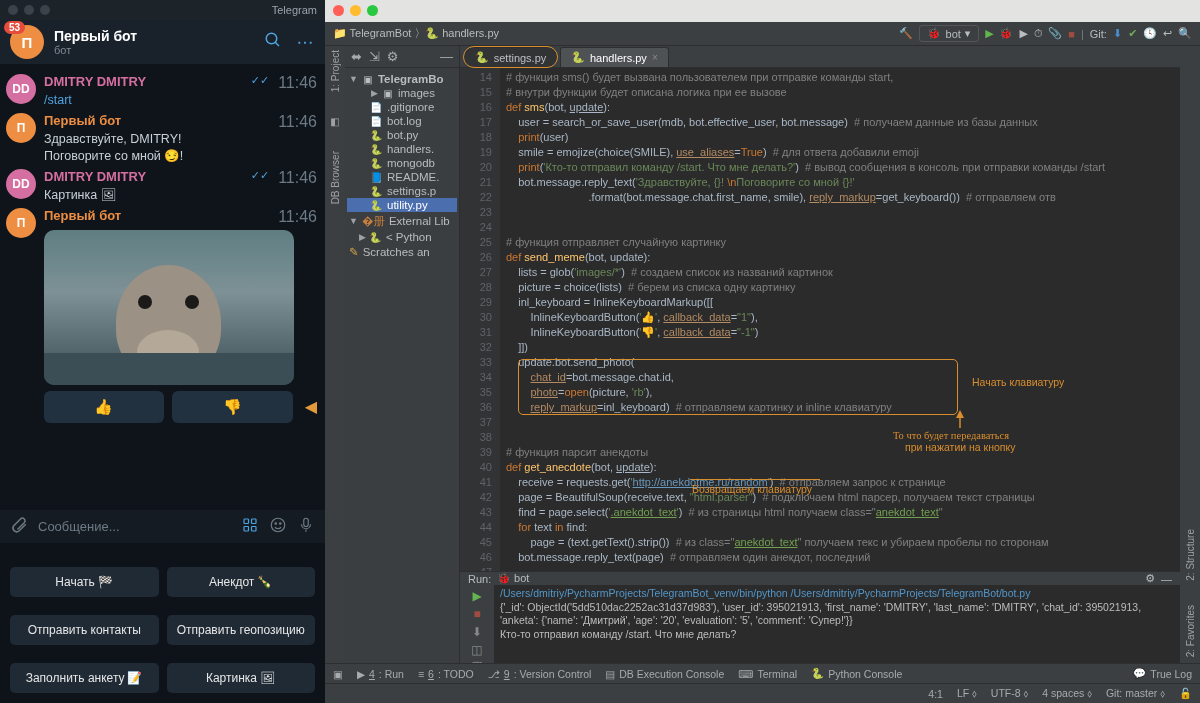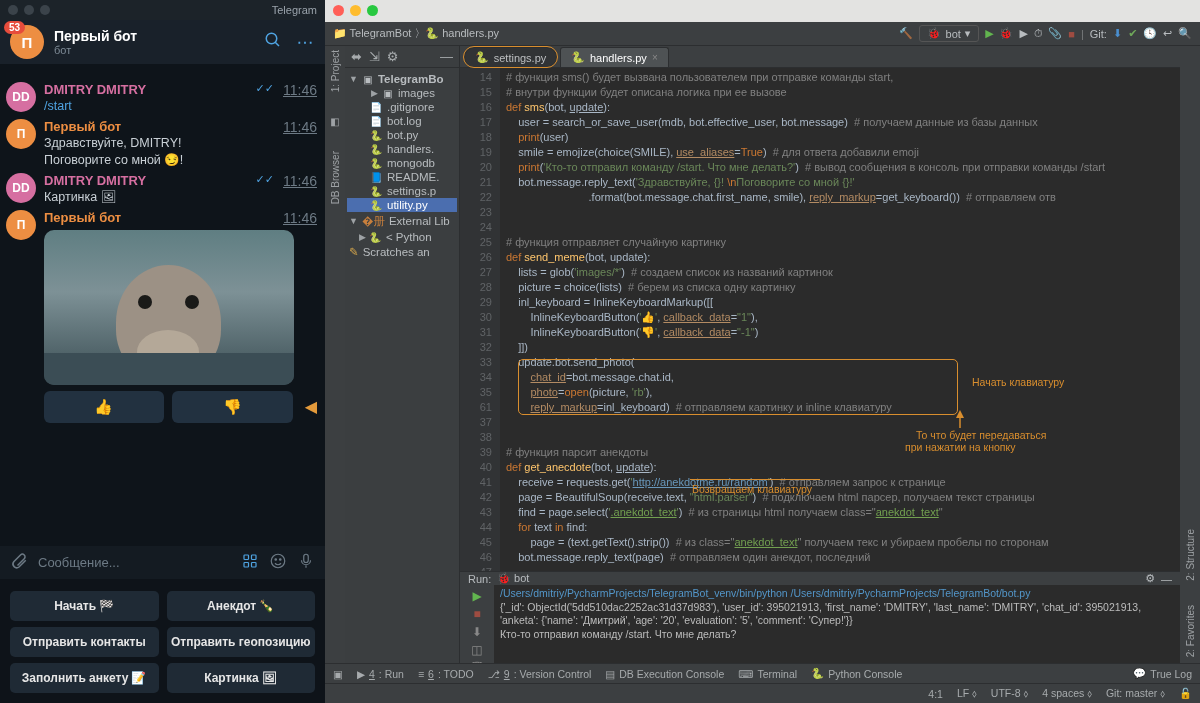--- a/index.html
+++ b/index.html
@@ -10,43 +10,43 @@
   .tg-titlebar { height: 20px; display: flex; align-items: center; padding: 0 8px; background:#1c2329; color:#9aa3ab; font-size:11px; justify-content:flex-end;}
   .tg-titlebar .dots{position:absolute; left:8px; display:flex; gap:6px;}
   .tg-titlebar .dot{width:10px;height:10px;border-radius:50%; background:#3b434a;}
   .tg-header { height: 44px; display:flex; align-items:center; padding:4px 10px; background:#19212a; }
   .tg-avatar { width:34px; height:34px; border-radius:50%; background:#ed8e42; color:#fff; display:flex; align-items:center; justify-content:center; font-weight:600; font-size:15px; position:relative;}
   .tg-badge { position:absolute; top:-4px; left:-6px; background:#e64c3c; color:#fff; font-size:10px; padding:1px 5px; border-radius:9px;}
   .tg-header .title { font-weight:600; font-size:14px; color:#fff;}
   .tg-header .sub { font-size:11px; color:#7e8b97;}
   .tg-header .spacer{flex:1;}
   .tg-icn { width:20px; text-align:center; color:#4fa3e1; font-size:17px; margin-left:12px; }
-  .tg-chat { flex:1; overflow:hidden; padding:6px 8px 4px 6px;margin-top:8px; }
+  .tg-chat { flex:1; overflow:hidden; padding:6px 8px 4px 6px; }
   .msg { display:flex; gap:8px; margin:4px 0; }
   .msg .av { width:30px; height:30px; border-radius:50%; flex:none; display:flex; align-items:center; justify-content:center; font-size:12px; color:#fff; font-weight:600;} .av.pink{background:#d66fa1;} .av.orange{background:#ed8e42;}
   .msg .body{ flex:1; }
   .msg .name{ font-weight:600; font-size:13px; }
   .msg .name.user{ color:#d66fa1;} .msg .name.bot{color:#ed8e42;}
   .msg .line{ color:#c9d0d6; font-size:12.5px; line-height:1.35;}
   .msg .cmd{ color:#4fa3e1;}
-  .msg .time{ color:#6d7a85; font-size:14px; white-space:nowrap; padding-left:6px;text-decoration:underline;}
+  .msg .time{ color:#6d7a85; font-size:16px; white-space:nowrap; padding-left:6px;}
   .msg .ticks{ color:#4fa3e1; font-size:11px; margin-right:3px;}
   .photo{ width:250px; height:155px; border-radius:10px; background:linear-gradient(#5f7e82,#7d9196 40%,#3a4d53); position:relative; overflow:hidden; margin-top:4px;}
   .seal-head{position:absolute; left:72px; top:35px; width:105px; height:115px; background:#9c9185; border-radius:55% 55% 48% 48%;}
   .seal-eye{position:absolute; width:14px; height:14px; background:#1a1a18; border-radius:50%; top:30px;}
   .seal-eye.l{left:22px;} .seal-eye.r{right:22px;}
   .seal-muz{position:absolute; width:62px; height:44px; background:#b4a898; border-radius:50%; bottom:6px; left:21px;}
   .water{position:absolute; bottom:0; left:0; right:0; height:32px; background:#3b4d55;}
   .inl-kbd{ display:flex; gap:8px; margin:6px 0 2px 38px; }
   .inl-btn{ flex:1; background:#223140; color:#fff; height:32px; border-radius:6px; display:flex; align-items:center; justify-content:center; font-size:15px;}
   .arrow-head{ color:#e39a3b; font-size:16px; align-self:center; margin-left:4px;}
   .tg-input{ display:flex; align-items:center; gap:10px; padding:6px 10px; background:#141b22; }
   .tg-input .ph{ flex:1; color:#6d7a85; font-size:13px;}
   .tg-reply{ background:#0e1319; padding:6px 10px 10px 10px; }
-  .reply-row{ display:flex; gap:8px; margin-top:6px;font-weight:bold;}
+  .reply-row{ display:flex; gap:8px; margin-top:18px;}
   .reply-btn{ flex:1; background:#1f2a35; color:#e6e6e6; height:30px; border-radius:5px; display:flex; align-items:center; justify-content:center; font-size:12px;}
   
   .ide{ width:875px; background:#3c3f41; color:#b8bcbf; display:flex; flex-direction:column; font-size:11.5px; }
   .mac-title{ height:22px; background:#e3e3e1; color:#3a3a3a; display:flex; align-items:center; font-size:11px; position:relative; justify-content:center;}
   .mac-title .mdots{position:absolute; left:8px; top:5px; display:flex; gap:6px;}
   .mdot{width:11px;height:11px;border-radius:50%;}
   .mdot.r{background:#ff5f57;} .mdot.y{background:#febc2e;} .mdot.g{background:#28c840;}
   .toolbar{ height:24px; background:#3c3f41; border-bottom:1px solid #2c2e30; display:flex; align-items:center; padding:0 8px; gap:6px; font-size:11px;}
   .toolbar .spacer{flex:1;}
   .toolbar .chip{ border:1px solid #555; border-radius:3px; padding:1px 8px; display:flex; align-items:center; gap:4px;}
@@ -368,38 +368,38 @@
               <div class="gl">26</div>
               <div class="gl">27</div>
               <div class="gl">28</div>
               <div class="gl">29</div>
               <div class="gl">30</div>
               <div class="gl">31</div>
               <div class="gl">32</div>
               <div class="gl">33</div>
               <div class="gl">34</div>
               <div class="gl">35</div>
-              <div class="gl">61</div>
+              <div class="gl">36</div>
               <div class="gl">37</div>
               <div class="gl">38</div>
               <div class="gl">39</div>
               <div class="gl">40</div>
               <div class="gl">41</div>
               <div class="gl">42</div>
               <div class="gl">43</div>
               <div class="gl">44</div>
               <div class="gl">45</div>
               <div class="gl">46</div>
               <div class="gl">47</div>
             </div>
           <div class="code" id="code"><div class="cl"><span class="c-cmt"># функция sms() будет вызвана пользователем при отправке команды start,</span></div><div class="cl"><span class="c-cmt"># внутри функции будет описана логика при ее вызове</span></div><div class="cl"><span class="c-kw">def</span> <span class="c-def">sms</span>(bot, <u>update</u>):</div><div class="cl">    user = search_or_save_user(mdb, bot.effective_user, bot.message)  <span class="c-cmt"># получаем данные из базы данных</span></div><div class="cl">    <span class="c-kw">print</span>(user)</div><div class="cl">    smile = emojize(choice(SMILE), <span class="c-arg">use_aliases</span>=<span class="c-kw">True</span>)  <span class="c-cmt"># для ответа добавили emoji</span></div><div class="cl">    <span class="c-kw">print</span>(<span class="c-str">'Кто-то отправил команду /start. Что мне делать?'</span>)  <span class="c-cmt"># вывод сообщения в консоль при отправки команды /start</span></div><div class="cl">    bot.message.reply_text(<span class="c-str">'Здравствуйте, {}! </span><span class="c-kw">\n</span><span class="c-str">Поговорите со мной {}!'</span></div><div class="cl">                           .format(bot.message.chat.first_name, smile), <span class="c-arg">reply_markup</span>=get_keyboard())  <span class="c-cmt"># отправляем отв</span></div><div class="cl"></div><div class="cl"></div><div class="cl"><span class="c-cmt"># функция отправляет случайную картинку</span></div><div class="cl"><span class="c-kw">def</span> <span class="c-def">send_meme</span>(bot, update):</div><div class="cl">    lists = glob(<span class="c-str">'images/*'</span>)  <span class="c-cmt"># создаем список из названий картинок</span></div><div class="cl">    picture = choice(lists)  <span class="c-cmt"># берем из списка одну картинку</span></div><div class="cl">    inl_keyboard = InlineKeyboardMarkup([[</div><div class="cl">        InlineKeyboardButton(<span class="c-str">'👍'</span>, <span class="c-arg">callback_data</span>=<span class="c-str">"1"</span>),</div><div class="cl">        InlineKeyboardButton(<span class="c-str">'👎'</span>, <span class="c-arg">callback_data</span>=<span class="c-str">"-1"</span>)</div><div class="cl">    ]])</div><div class="cl">    update.bot.send_photo(</div><div class="cl">        <span class="c-arg">chat_id</span>=bot.message.chat.id,</div><div class="cl">        <span class="c-arg">photo</span>=<span class="c-kw">open</span>(picture, <span class="c-str">'rb'</span>),</div><div class="cl">        <span class="c-arg">reply_markup</span>=inl_keyboard)  <span class="c-cmt"># отправляем картинку и inline клавиатуру</span></div><div class="cl"></div><div class="cl"></div><div class="cl"><span class="c-cmt"># функция парсит анекдоты</span></div><div class="cl"><span class="c-kw">def</span> <span class="c-def">get_anecdote</span>(bot, <u>update</u>):</div><div class="cl">    receive = requests.get(<span class="c-str">'</span><span class="c-url">http://anekdotme.ru/random</span><span class="c-str">'</span>)  <span class="c-cmt"># отправляем запрос к странице</span></div><div class="cl">    page = BeautifulSoup(receive.text, <span class="c-str">"html.parser"</span>)  <span class="c-cmt"># подключаем html парсер, получаем текст страницы</span></div><div class="cl">    find = page.select(<span class="c-str">'</span><span class="c-sel">.anekdot_text</span><span class="c-str">'</span>)  <span class="c-cmt"># из страницы html получаем class="</span><span class="c-sel">anekdot_text</span><span class="c-cmt">"</span></div><div class="cl">    <span class="c-kw">for</span> text <span class="c-kw">in</span> find:</div><div class="cl">        page = (text.getText().strip())  <span class="c-cmt"># из class="</span><span class="c-sel">anekdot_text</span><span class="c-cmt">" получаем текс и убираем пробелы по сторонам</span></div><div class="cl">    bot.message.reply_text(page)  <span class="c-cmt"># отправляем один анекдот, последний</span></div><div class="cl"></div></div>
 
           <div class="annot" style="left:58px; top:291px; width:440px; height:56px;"></div>
           <div class="annot-label" style="left:512px; top:307px;">Начать клавиатуру</div>
-          <div class="annot-label" style="left:456px; top:360px;">То что будет передаваться</div>
+          <div class="annot-label" style="left:433px; top:360px;font-family:Liberation Serif, serif;">То что будет передаваться</div>
           <div class="annot-label" style="left:445px; top:372px;">при нажатии на кнопку</div>
           <div class="annot-label" style="left:232px; top:414px;">Возвращаем клавиатуру</div>
           <div class="annot-line" style="left:230px; top:411px; width:130px;"></div>
           <div class="annot-line" style="left:500px; top:355px; width:1px; height:0; border-top:none; border-left:1.5px solid #d98e2e; height:-0px;"></div>
           <svg style="position:absolute; left:0; top:0; pointer-events:none;" width="100%" height="100%">
             <line x1="500" y1="346" x2="500" y2="360" stroke="#d98e2e" stroke-width="1.5"></line>
             <polygon points="500,342 496,350 504,350" fill="#d98e2e"></polygon>
           </svg>
         </div>
 

